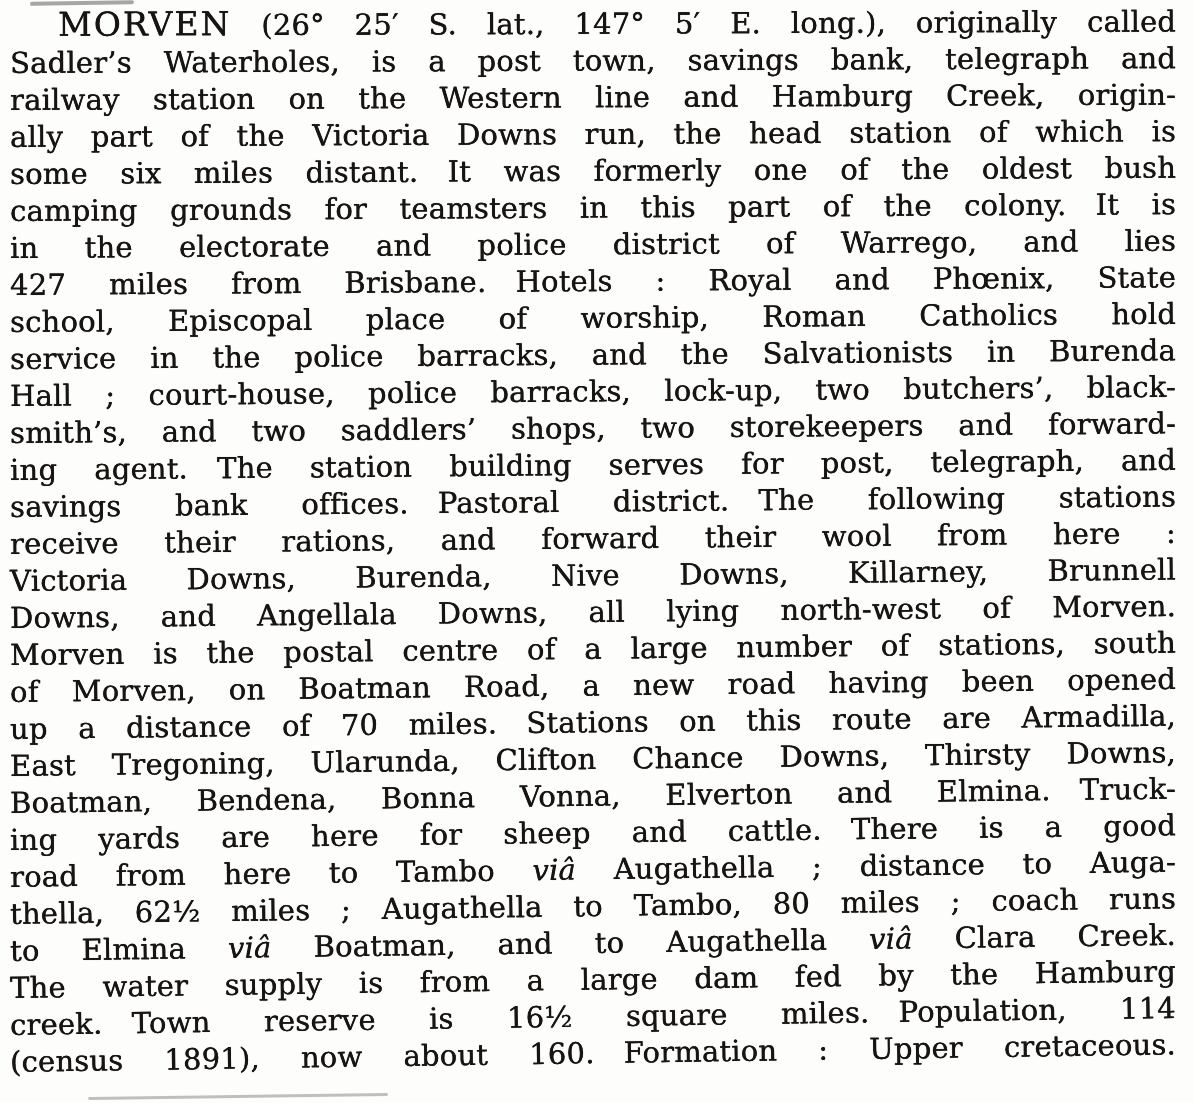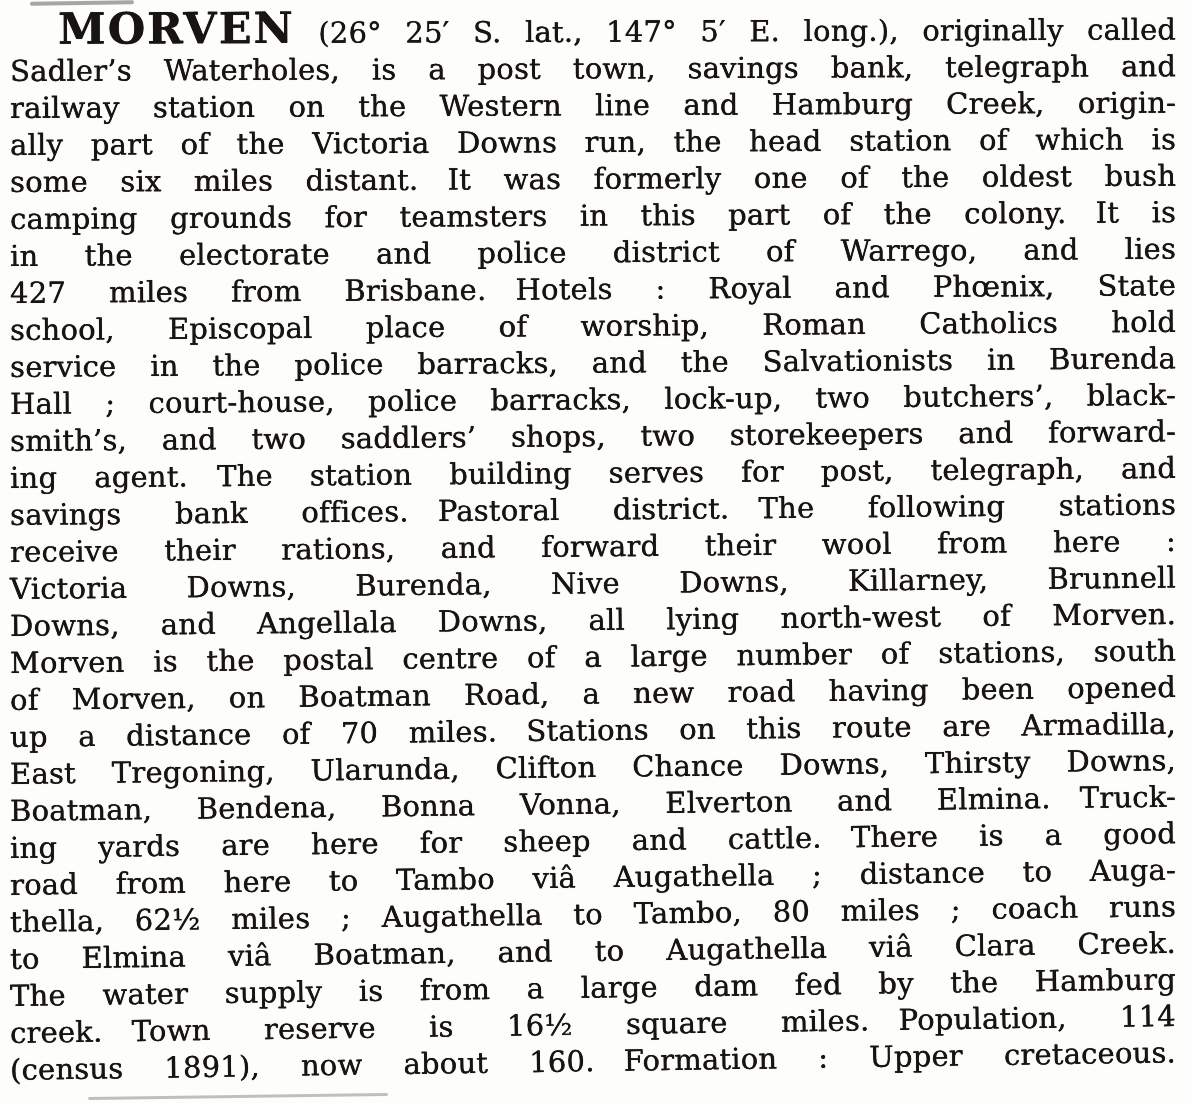--- a/index.html
+++ b/index.html
@@ -31,26 +31,27 @@
     text-align:justify;
     text-align-last:justify;
     transform-origin:0% 60%;
     letter-spacing:0.2px;
     text-shadow:0.3px 0 currentColor, 0 0 1px rgba(20,16,12,0.35);
   }
   .line.first{
     padding-left:48px;
   }
   .bold{
-    font-weight:bold;
-    font-size:43px;
+    font-weight:normal;
+    font-size:33px;
     line-height:1;
     letter-spacing:2px;
   }
   .italic{
+    font-style:italic;
   }
   .artifact{
     position:absolute;
     background:#777;
     opacity:.55;
     border-radius:2px;
   }
   .artifact-top{
     left:30px;top:1px;width:104px;height:4px;
     transform:rotate(-1deg);

